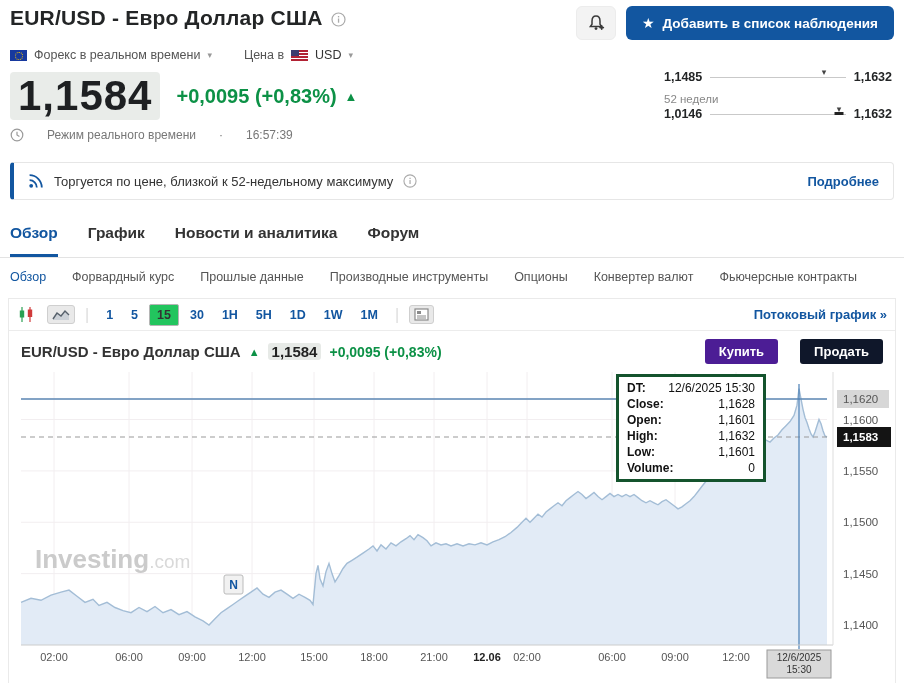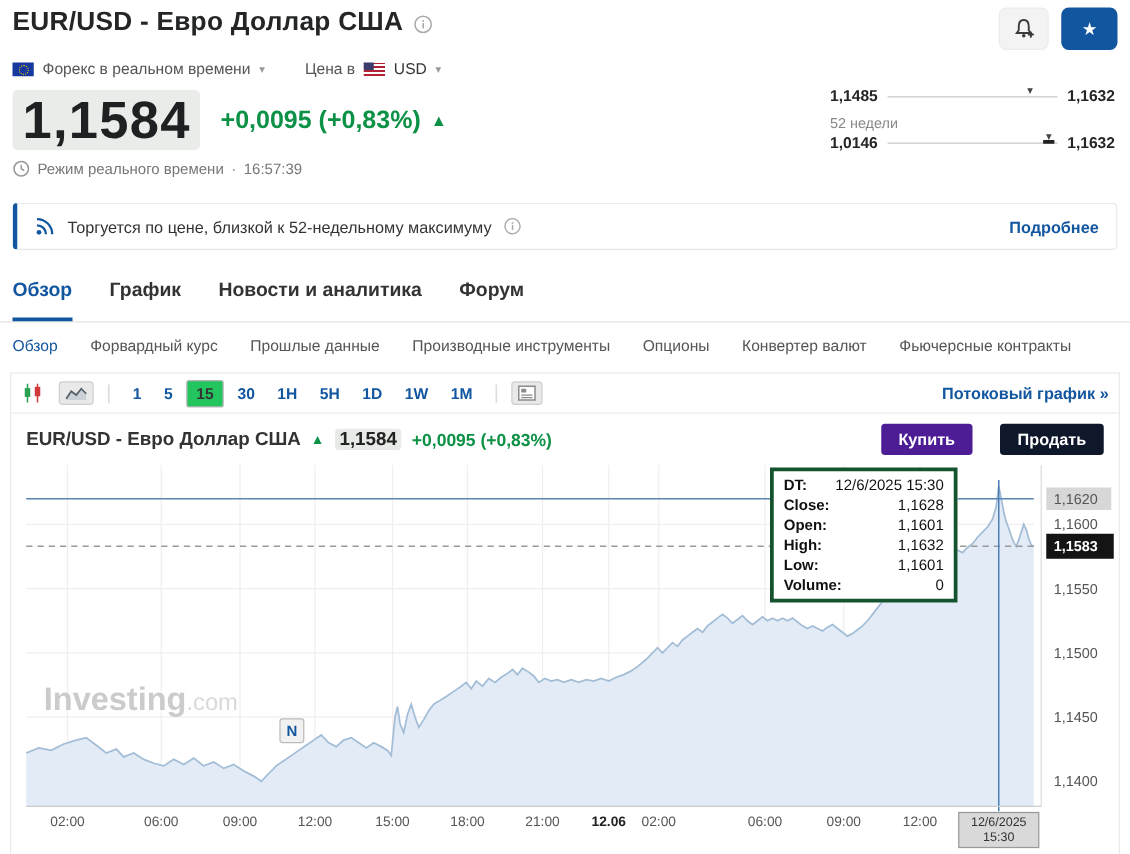--- a/index.html
+++ b/index.html
@@ -34,21 +34,21 @@
   .meta .gap { width:18px; }
   .meta .bold-usd { color:#333; }
 
   
   .price-sec { position:relative; padding:10px 10px 0 10px; height:86px; }
   .price-row { display:flex; align-items:center; gap:16px; }
   .big-price { font-size:42px; font-weight:bold; color:#1e2022; background:#e9ece9; border-radius:4px;
     padding:0 8px; line-height:1.15; letter-spacing:1px; }
   .chg { color:#0c9146; font-size:20px; font-weight:bold; display:flex; align-items:center; gap:8px; }
   .chg .tri { font-size:13px; }
-  .rt-row { display:flex; align-items:center; gap:6px; margin-top:8px; font-size:12px; color:#777; }
+  .rt-row { display:flex; align-items:center; gap:23px; margin-top:8px; font-size:12px; color:#777; }
 
   
   .ranges { position:absolute; right:12px; top:8px; width:228px; font-size:12px; }
   .rng-label { color:#888; font-size:11.5px; margin-bottom:2px; }
   .rng-row { display:flex; align-items:center; gap:8px; margin-bottom:9px; }
   .rng-val { font-weight:bold; color:#232526; font-size:12.5px; }
   .rng-track { flex:1; height:1px; background:#c9c9c9; position:relative; }
   .rng-handle { position:absolute; top:-10px; font-size:9px; color:#444; transform:translateX(-50%); }
   .rng-dash { position:absolute; top:-2px; width:9px; height:3px; background:#222; transform:translateX(-50%); }
 
@@ -116,20 +116,21 @@
       <div class="bell-btn">
         <svg width="18" height="18" viewBox="0 0 18 18">
           <path d="M9 2 C6 2 5 4.5 5 7.2 L5 10.2 L3.4 12.4 L14.6 12.4 L13 10.2 L13 7.2 C13 4.5 12 2 9 2 Z" fill="none" stroke="#3a3a3a" stroke-width="1.5"></path>
           <circle cx="9" cy="14.6" r="1.4" fill="#3a3a3a"></circle>
           <rect x="12.2" y="12.8" width="5" height="1.6" rx="0.8" fill="#3a3a3a"></rect>
           <rect x="13.9" y="11.1" width="1.6" height="5" rx="0.8" fill="#3a3a3a"></rect>
         </svg>
       </div>
       <button class="watch-btn">
         <span class="star">★</span>
+        <span>Добавить в список наблюдения</span>
       </button>
     </div>
   </div>
 
   <div class="meta">
     <span class="flag flag-eu"></span>
     <span>Форекс в реальном времени</span>
     <span class="caret">▾</span>
     <span class="gap"></span>
     <span>Цена в</span>

